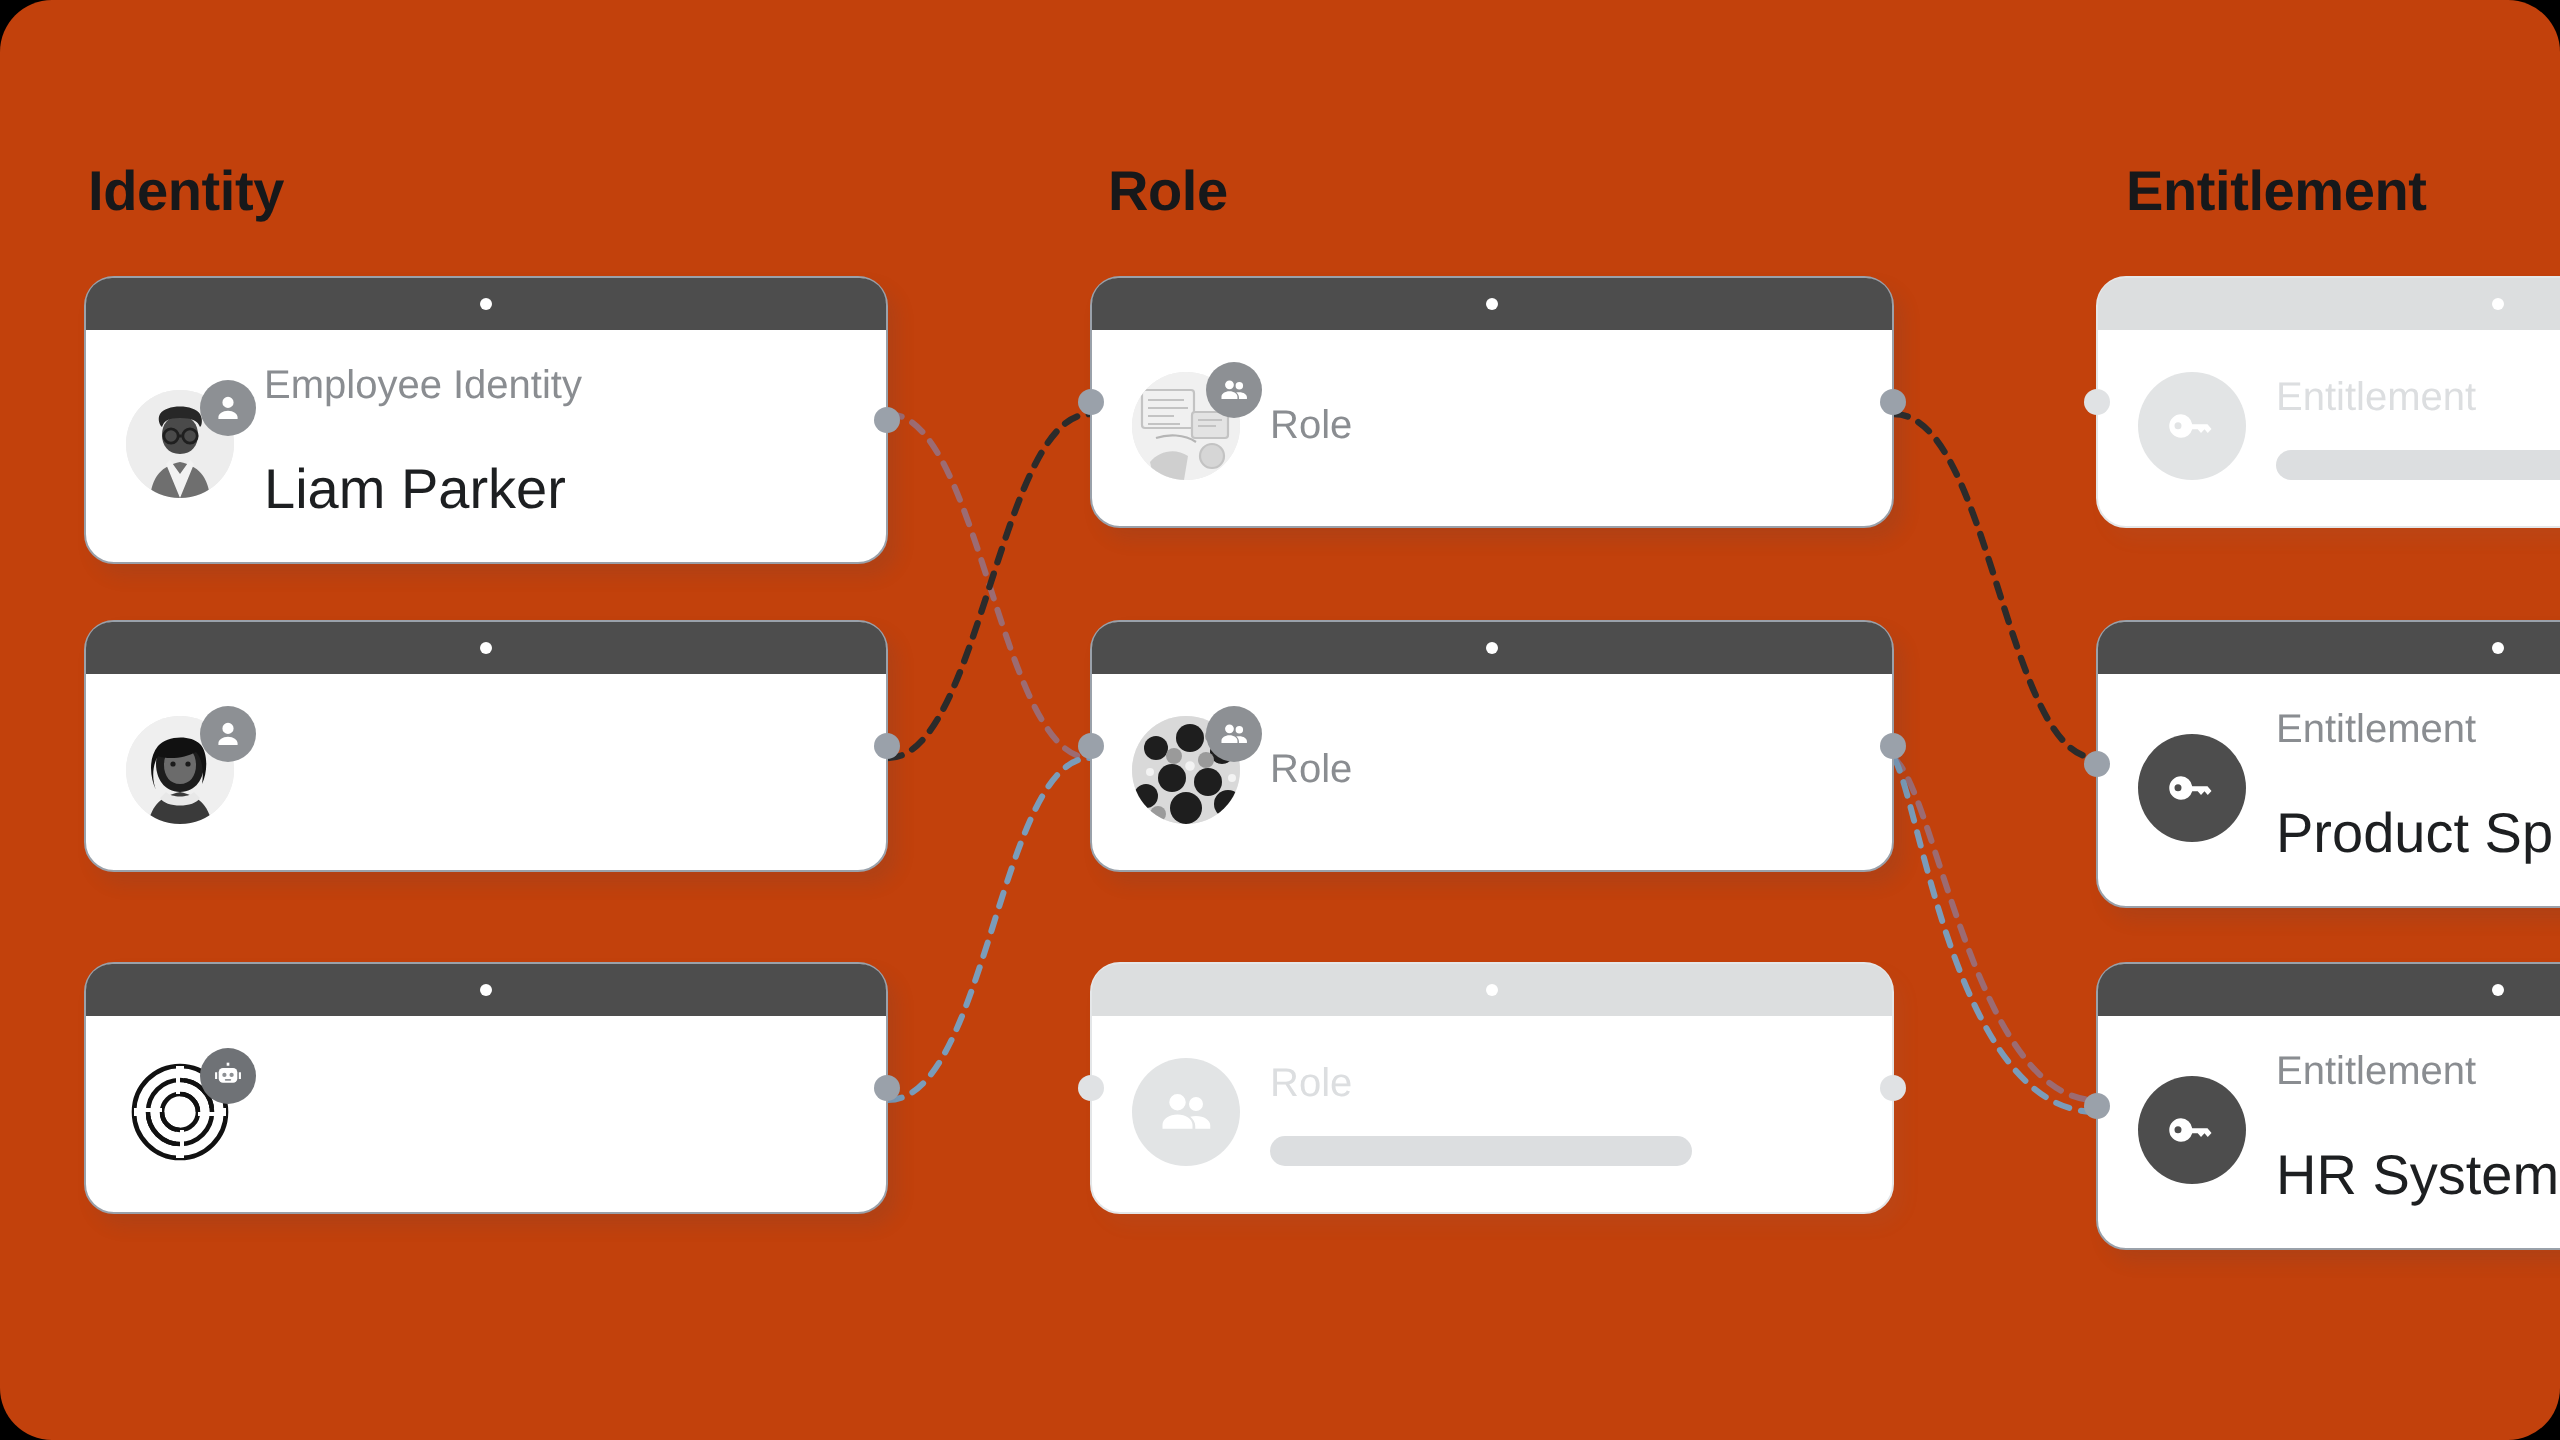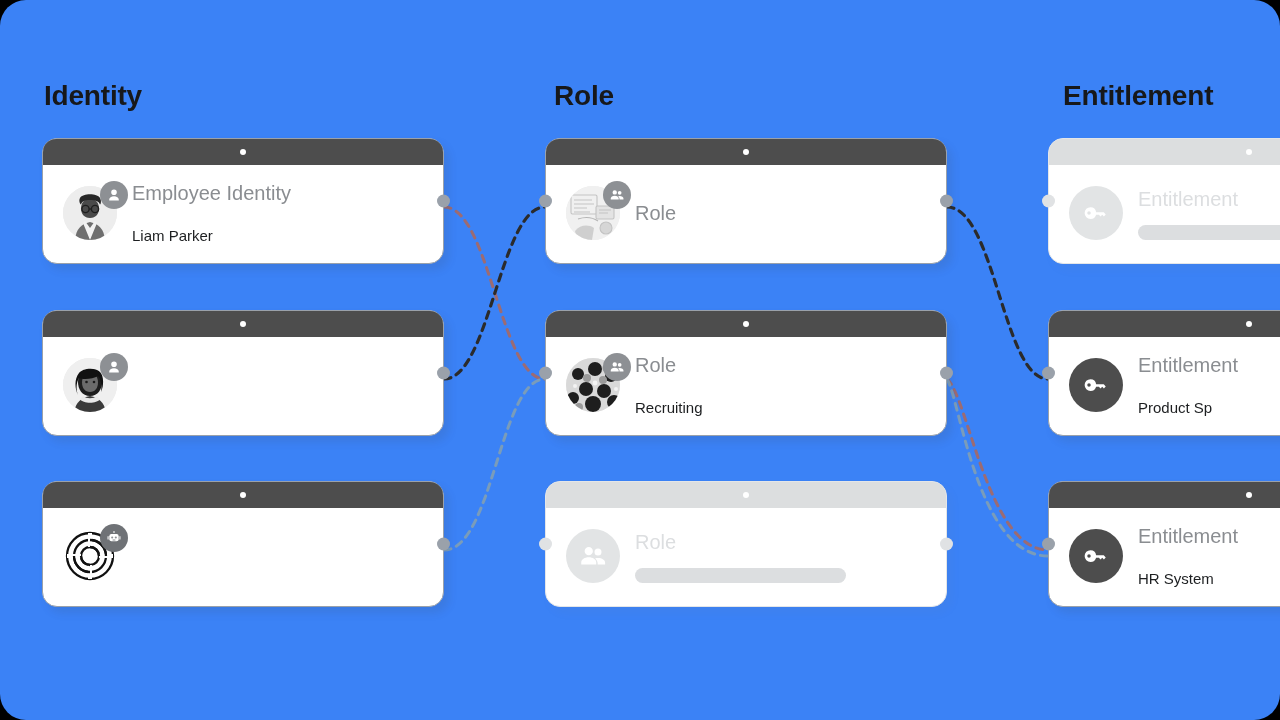--- a/index.html
+++ b/index.html
@@ -9,21 +9,21 @@
     height: 720px;
     overflow: hidden;
     background: #000000;
     font-family: "Liberation Sans", sans-serif;
   }
 
   #canvas {
     position: relative;
     width: 1280px;
     height: 720px;
-    background: #3b82f6;
+    background: #c2410c;
     border-radius: 26px;
     overflow: hidden;
   }
 
   
   #links {
     position: absolute;
     inset: 0;
     width: 1280px;
     height: 720px;
@@ -139,21 +139,21 @@
 
   
   .node-text { min-width: 0; flex: 1; }
   .node-kind {
     font-size: 20px;
     color: #8a8d91;
     line-height: 1.35;
     white-space: nowrap;
   }
   .node-name {
-    font-size: 15px;
+    font-size: 28px;
     color: #1d1f21;
     line-height: 1.4;
     white-space: nowrap;
     margin-top: 18px;
   }
   .node.ghost .node-kind { color: #dcdee0; }
 
   .skeleton-bar {
     height: 15px;
     border-radius: 8px;
@@ -379,21 +379,20 @@
           </svg>
         </div>
         <span class="badge">
           <svg viewBox="0 0 24 24">
               <path d="M8.6 11.4a3.3 3.3 0 1 0 0-6.6 3.3 3.3 0 0 0 0 6.6zm7.4.2a2.8 2.8 0 1 0 0-5.6 2.8 2.8 0 0 0 0 5.6zM8.6 13c-3.3 0-6 1.8-6 4.1v1.6h12v-1.6c0-2.3-2.7-4.1-6-4.1zm7.4.6c-.8 0-1.6.1-2.3.3 1.2 1 2 2.3 2 3.8v1h6v-1.4c0-2-2.5-3.7-5.7-3.7z"></path>
             </svg>
         </span>
       </div>
       <div class="node-text">
         <div class="node-kind">Role</div>
-        <div class="node-name">Recruiting</div>
       </div>
     </div>
     <span class="port left"></span>
     <span class="port right"></span>
   </div>
 
   <div class="node ghost colB row3">
     <div class="node-bar">
       <span class="node-bar-dot"></span>
     </div>

